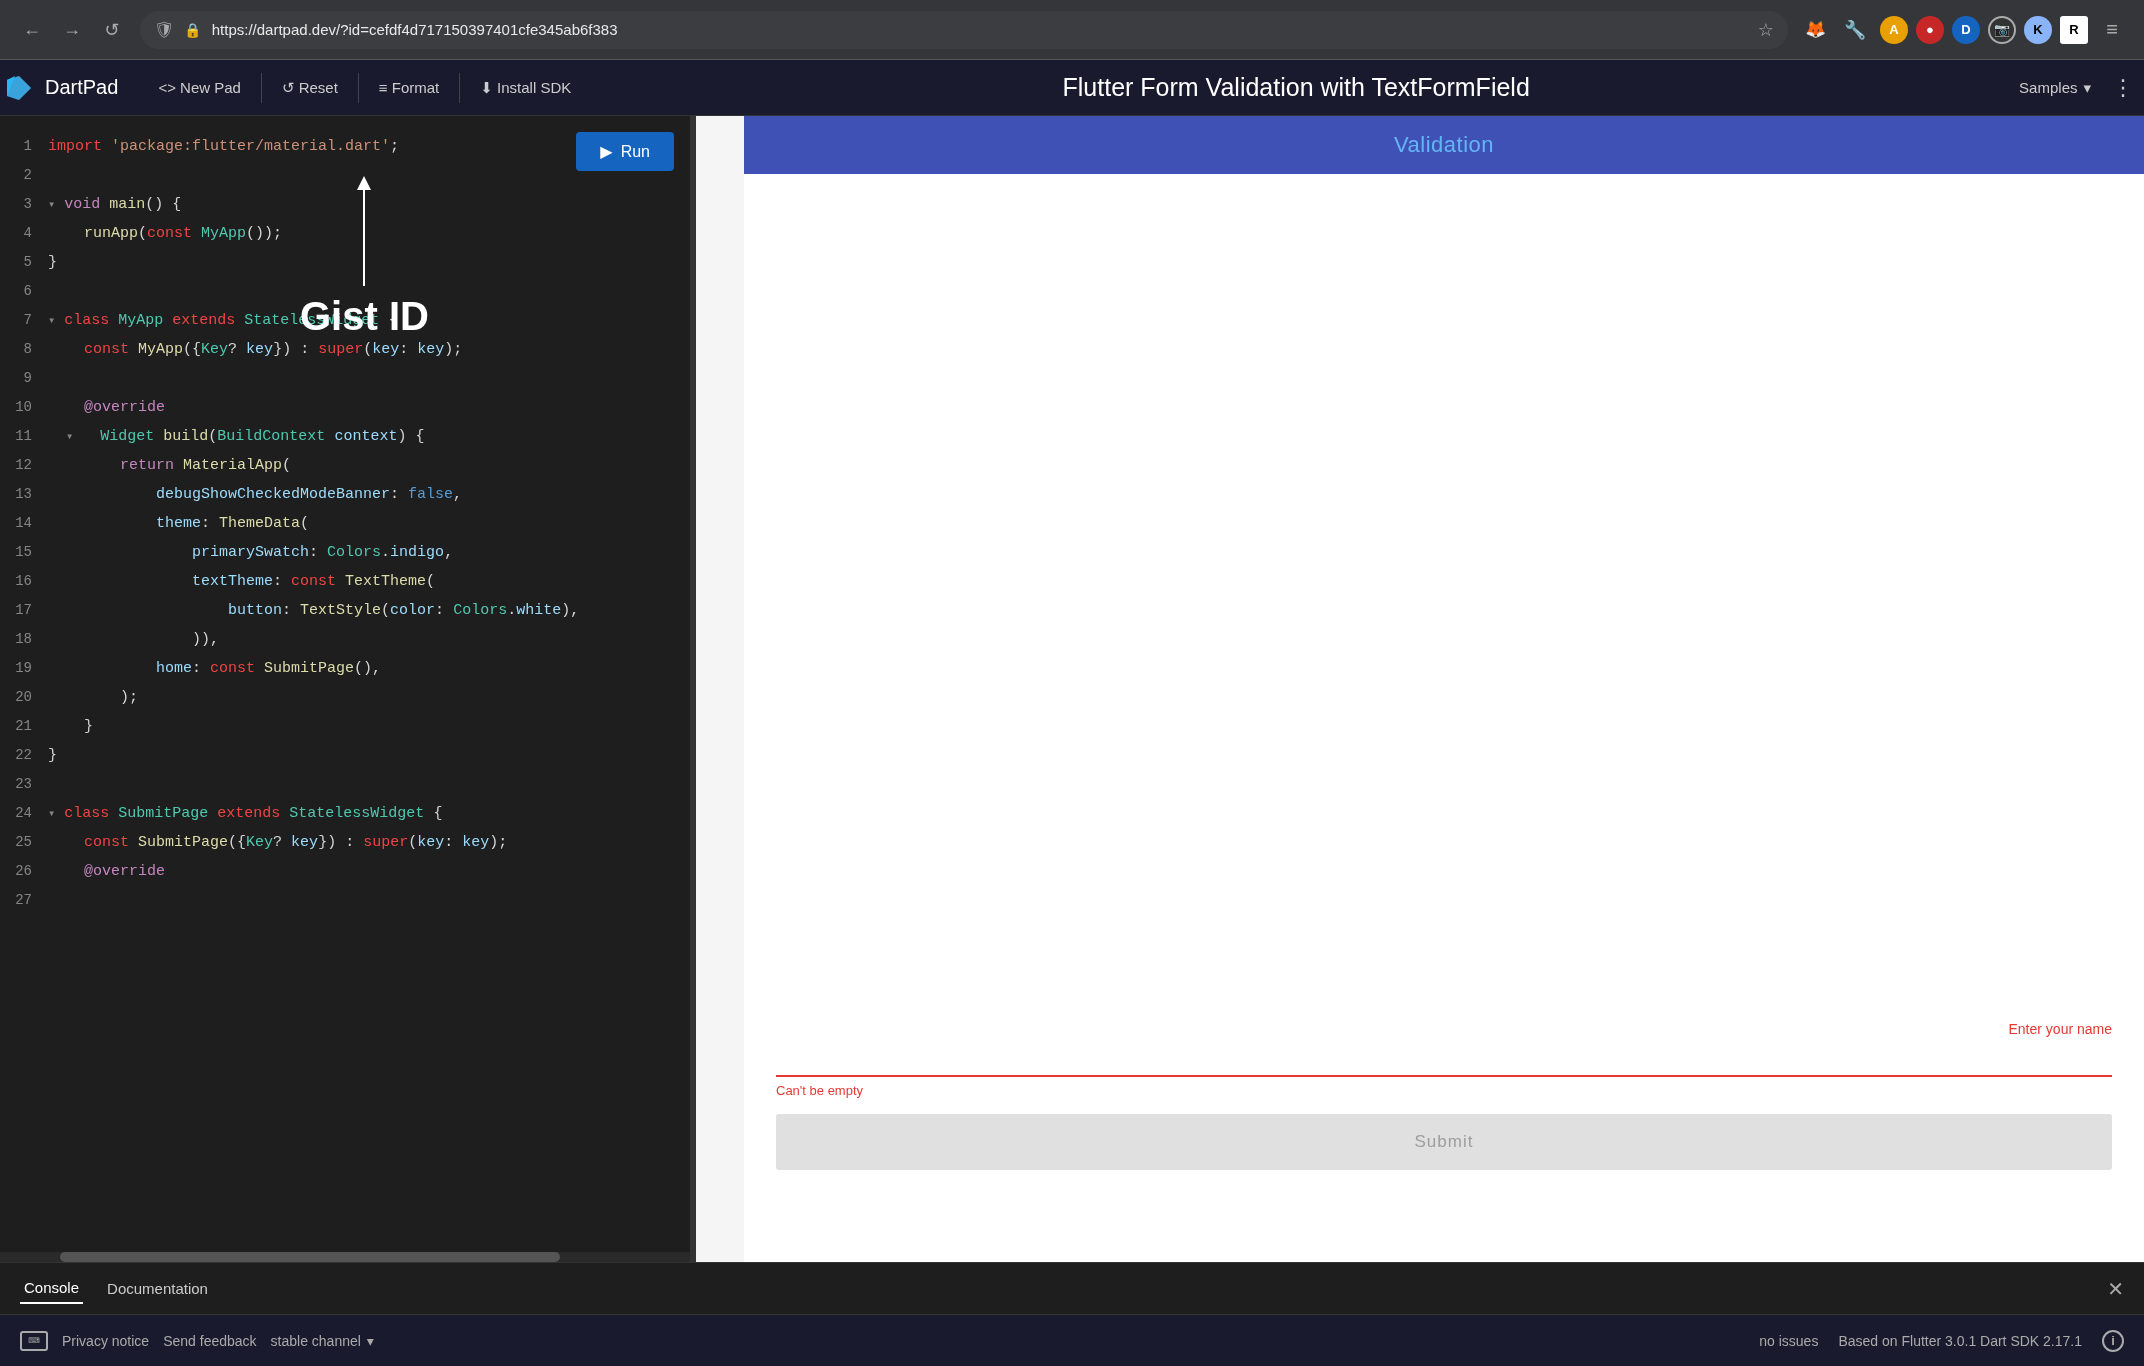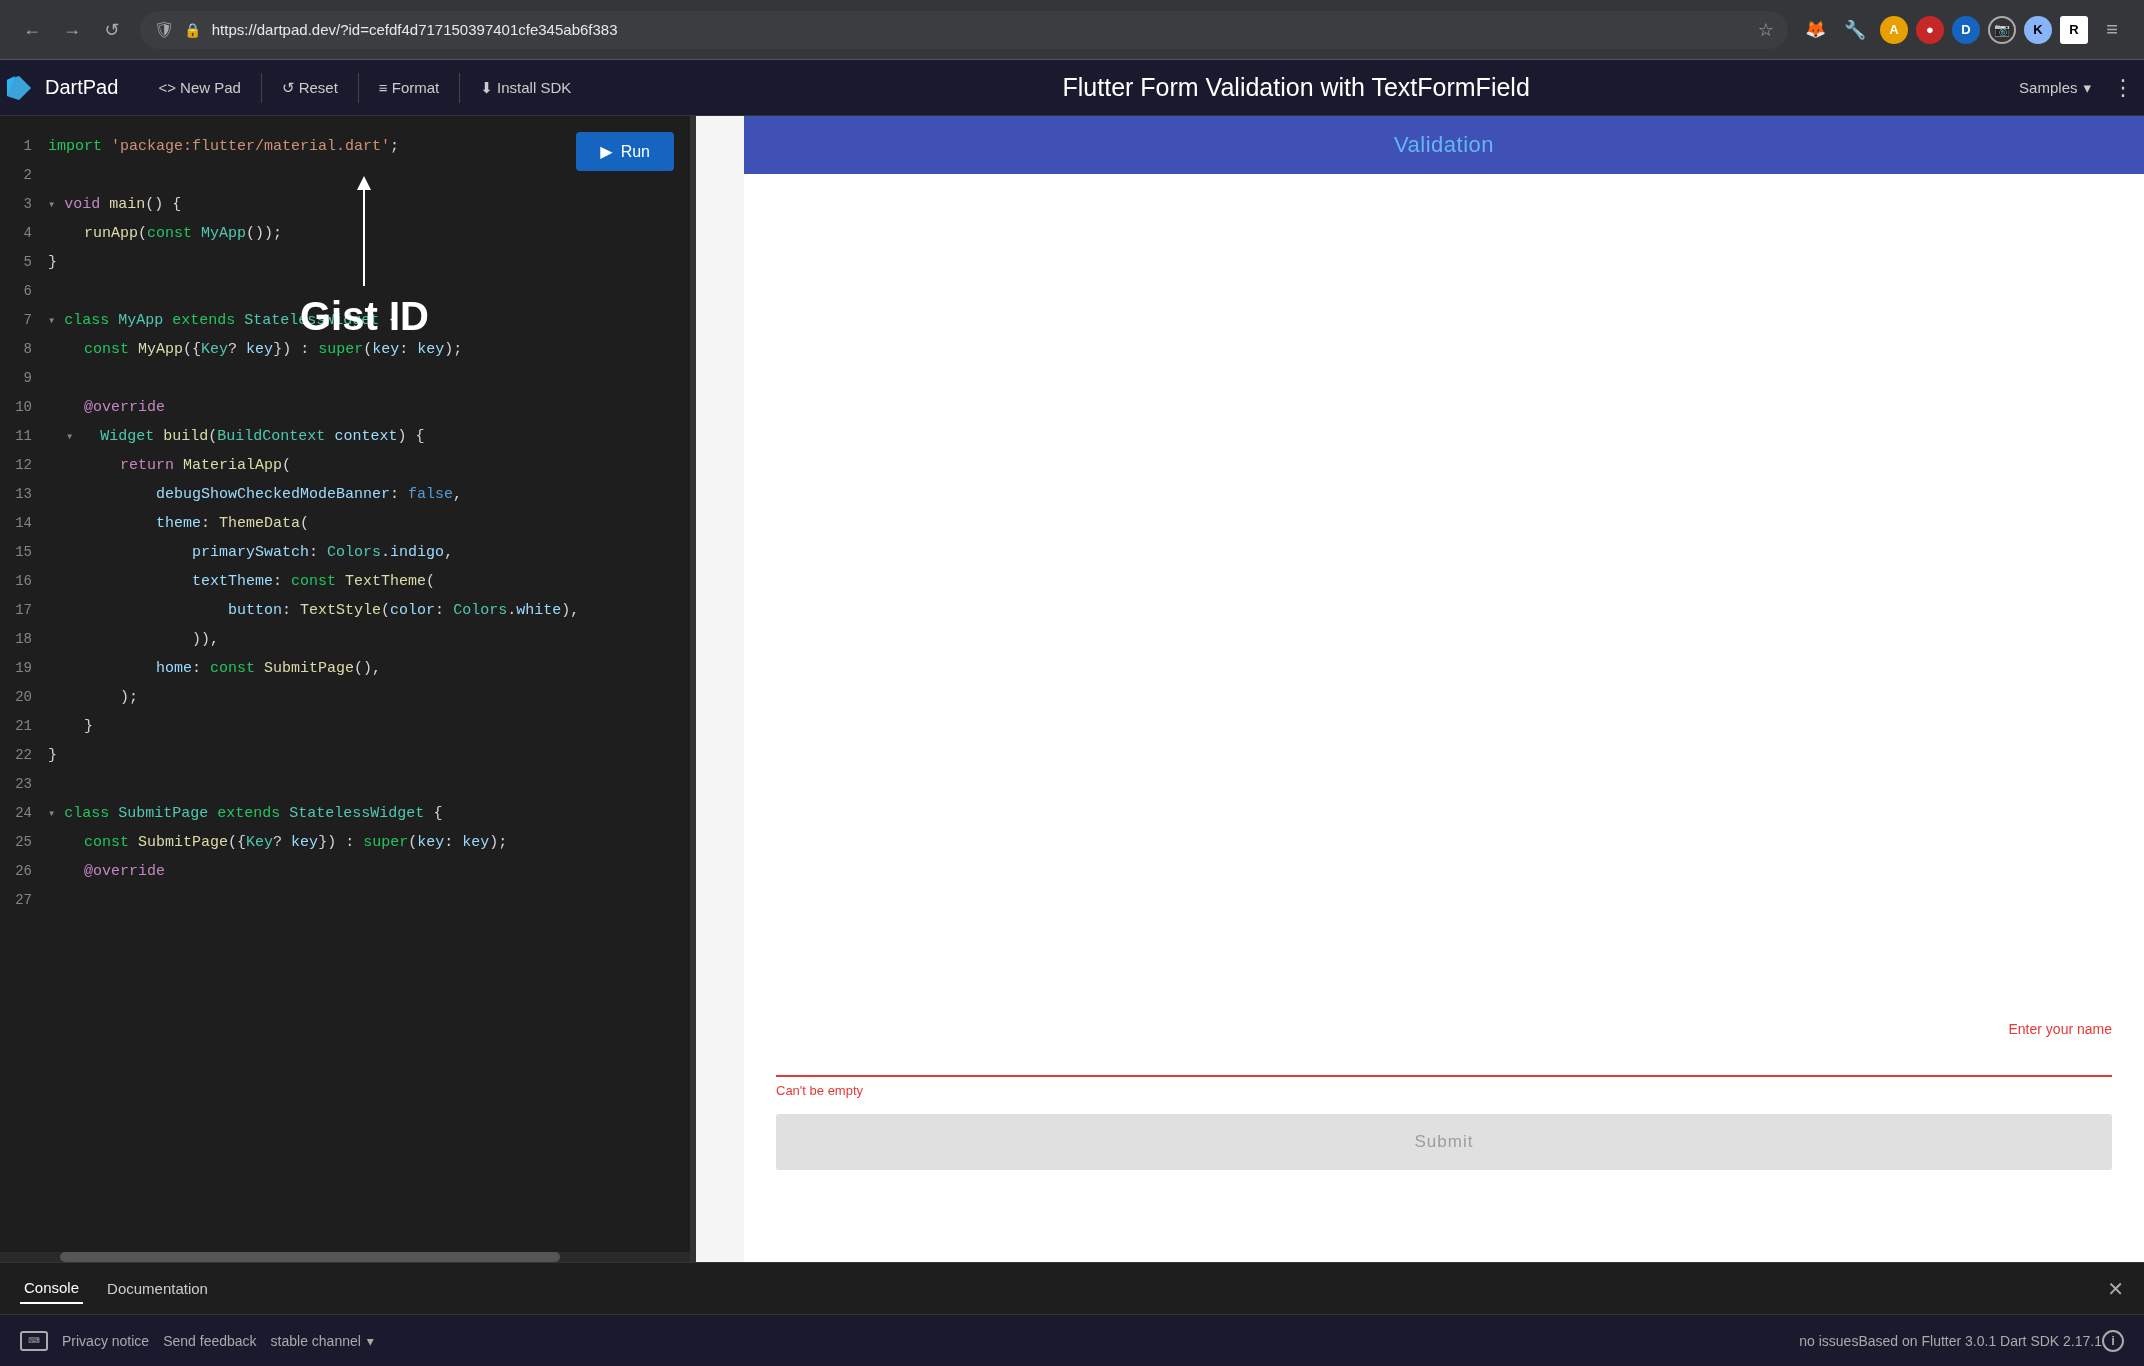--- a/index.html
+++ b/index.html
@@ -156,21 +156,21 @@
       padding-right: 16px;
       user-select: none;
       flex-shrink: 0;
       font-size: 14px;
     }
     .line-content {
       color: #d4d4d4;
       white-space: pre;
     }
     
-    .kw { color: #22c55e; } 
+    .kw { color: #ef4444; } 
     .kw2 { color: #c586c0; } 
     .fn { color: #dcdcaa; } 
     .cls { color: #4ec9b0; } 
     .str { color: #ce9178; } 
     .prop { color: #9cdcfe; } 
     .at { color: #c586c0; } 
     .bool { color: #569cd6; } 
     .fold { color: #858585; font-size: 12px; }
 
     
@@ -348,21 +348,21 @@
     }
     .status-link {
       color: #aaa; font-size: 14px; text-decoration: none; cursor: pointer;
     }
     .channel-select {
       display: flex; align-items: center; gap: 6px;
       color: #aaa; font-size: 14px; cursor: pointer;
     }
     .status-right {
       margin-left: auto;
-      display: flex; align-items: center; 
+      display: flex; align-items: center; gap: 20px;
     }
     .no-issues { color: #aaa; font-size: 14px; }
     .flutter-version { color: #aaa; font-size: 14px; }
     .info-icon {
       width: 22px; height: 22px; border-radius: 50%;
       border: 2px solid #aaa;
       display: flex; align-items: center; justify-content: center;
       color: #aaa; font-size: 13px; font-weight: bold;
       cursor: pointer;
     }

